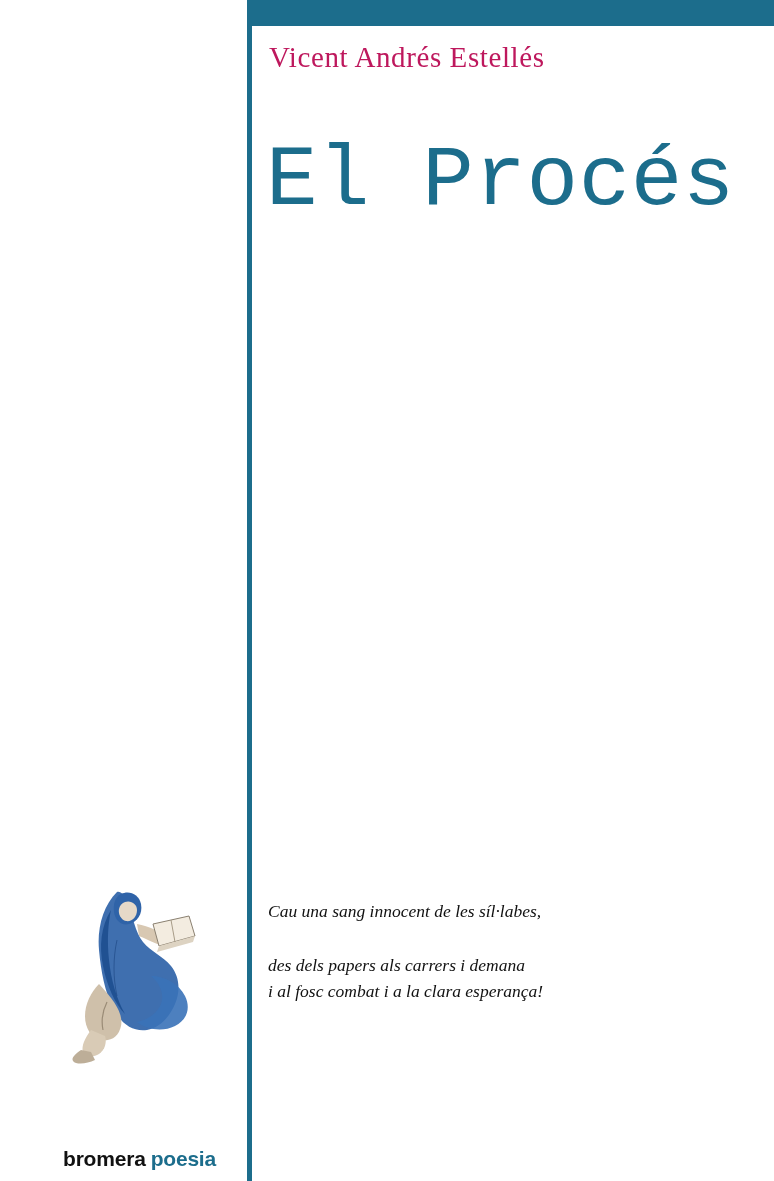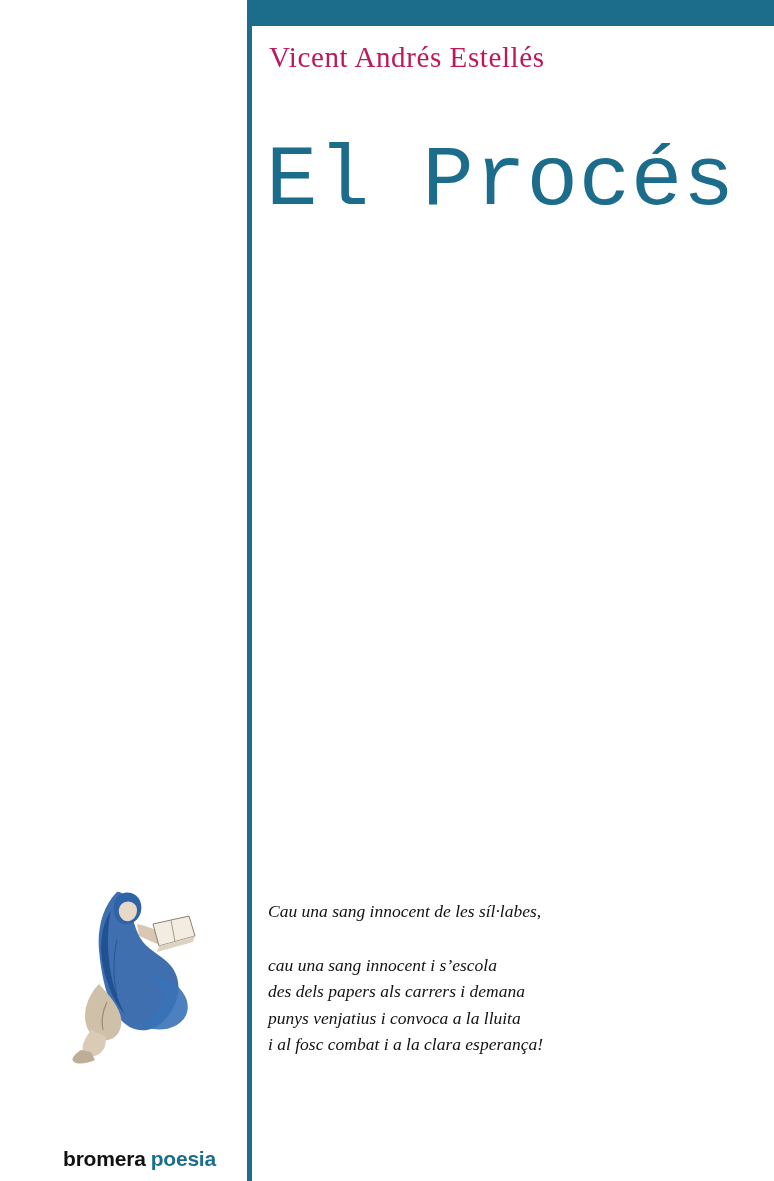--- a/index.html
+++ b/index.html
@@ -111,23 +111,21 @@
 <div class="author">Vicent Andrés Estellés</div>
 
 <div class="title">El Procés</div>
 
 <div class="poem">
   <div class="stanza">
     <div class="line">Cau una sang innocent de les síl·labes,</div>
   </div>
   <div class="stanza-gap"></div>
   <div class="stanza">
-    <div class="line">cau una sang innocent i s’escola</div>
     <div class="line">des dels papers als carrers i demana</div>
-    <div class="line">punys venjatius i convoca a la lluita</div>
     <div class="line">i al fosc combat i a la clara esperança!</div>
   </div>
 </div>
 
 <div class="illus">
   <svg width="150" height="190" viewBox="0 0 150 190" xmlns="http://www.w3.org/2000/svg">
 
     <path d="M62 12 C48 26 42 48 44 70 C46 92 50 112 58 128 C66 144 78 152 92 150
              C104 148 114 138 120 124 C126 110 124 96 116 86 C108 76 96 72 88 62
              C80 52 78 36 72 22 C69 15 66 11 62 12 Z" fill="#2f63a8" opacity="0.92"></path>

